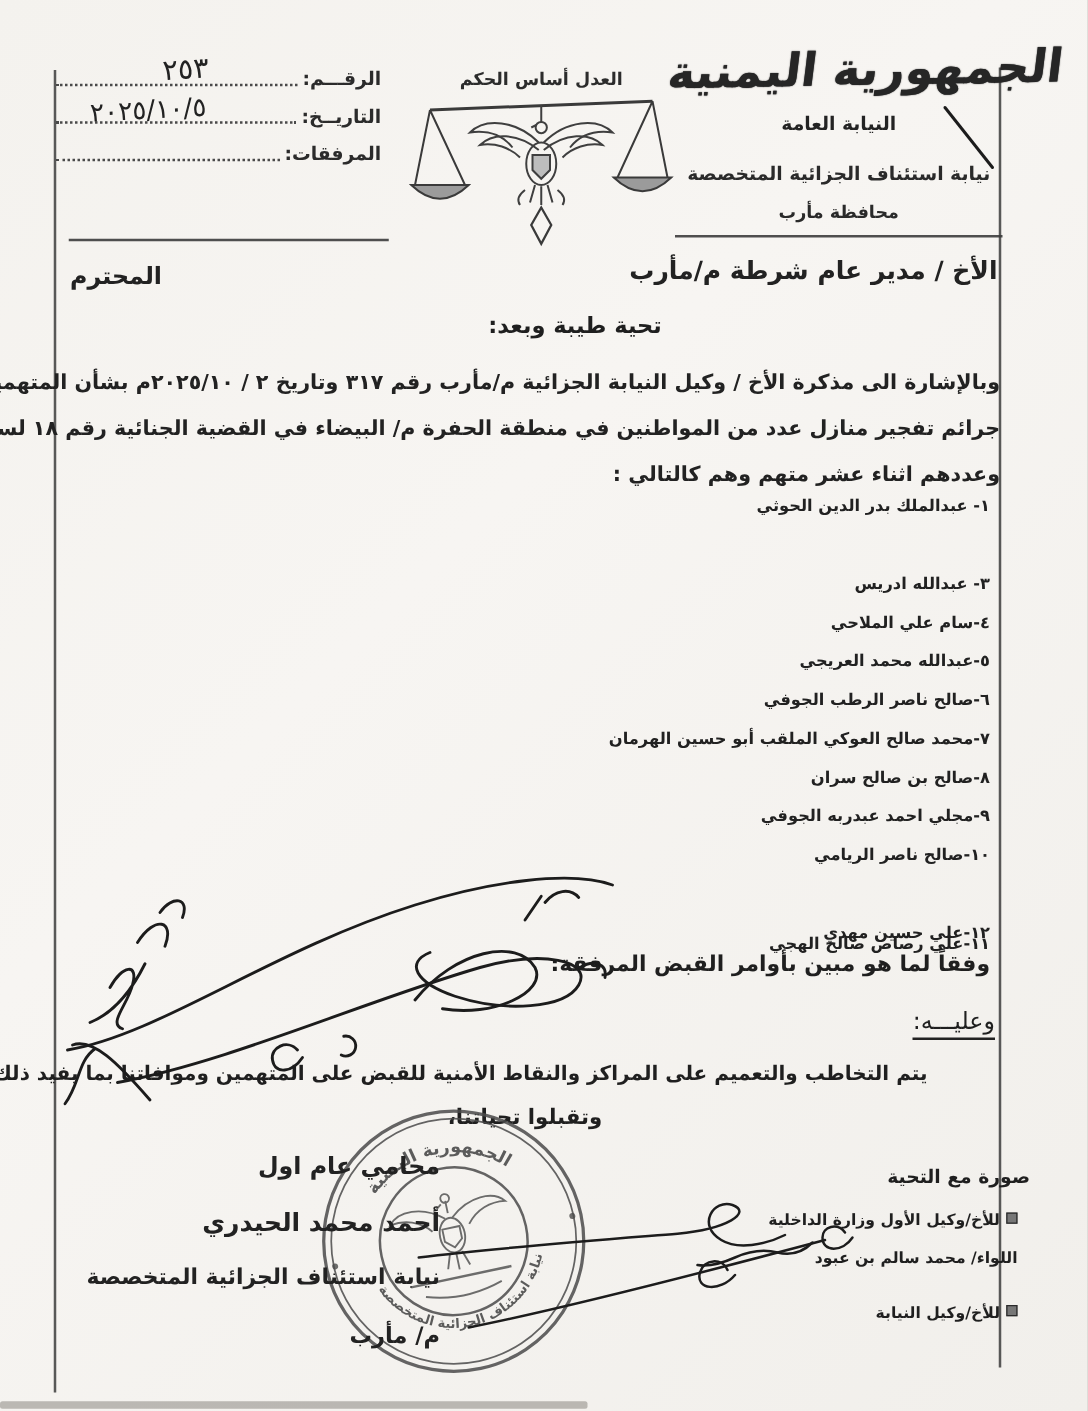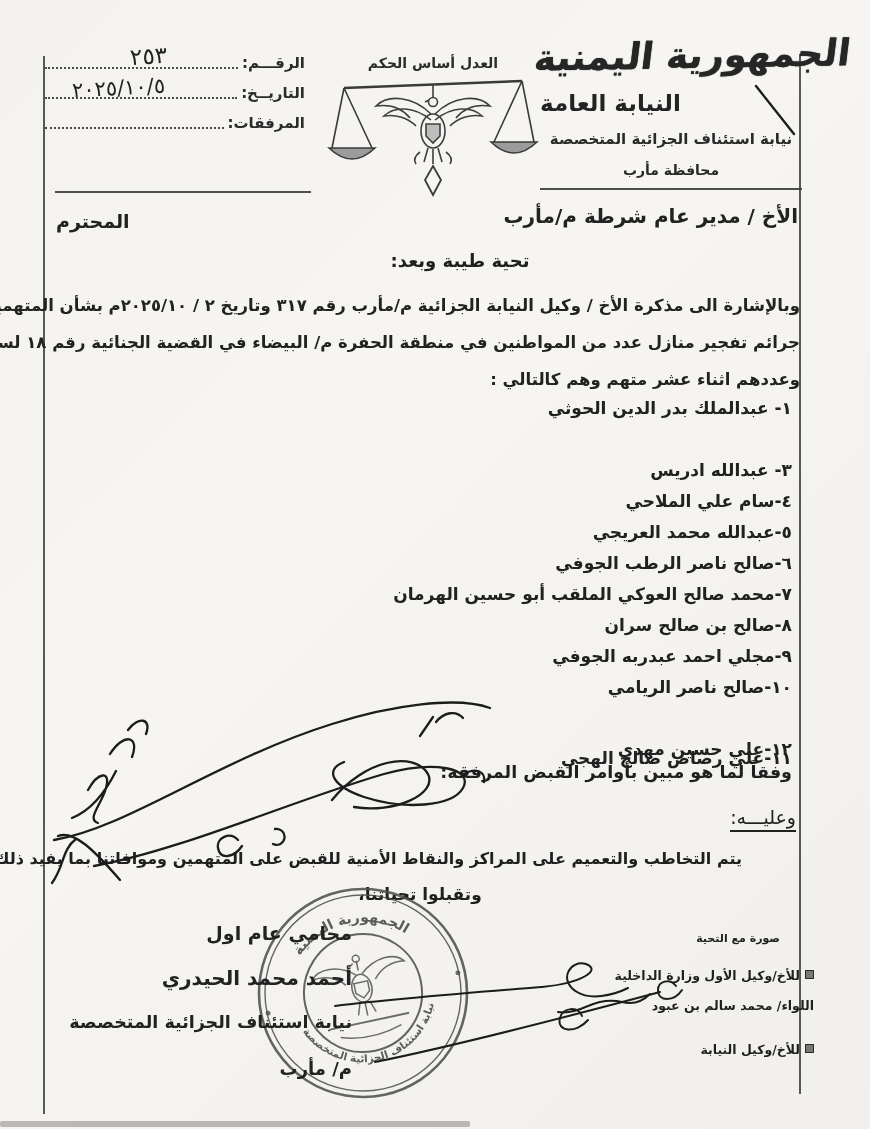--- a/index.html
+++ b/index.html
@@ -11,49 +11,49 @@
   .abs{position:absolute;}
   
   .vline{position:absolute;width:2px;background:#3c3c3c;opacity:.85;}
   .hline{position:absolute;height:2px;background:#3c3c3c;opacity:.9;}
   
   .calli{
     top:34px;left:520px;width:345px;text-align:center;font-size:37px;font-weight:800;
     transform:skewX(-8deg) rotate(-1deg);letter-spacing:-2px;color:#262626;
     text-shadow:0 0 1px #262626;white-space:nowrap;
   }
-  .org{top:90px;left:540px;width:262px;text-align:left;font-size:23px;font-weight:800;letter-spacing:1px;color:#232323;}
+  .org{top:90px;left:540px;width:262px;text-align:center;font-size:15px;font-weight:800;letter-spacing:1px;color:#232323;}
   .dept{top:130px;left:528px;width:286px;text-align:center;font-size:15px;font-weight:800;color:#2a2a2a;}
   .gov{top:162px;left:540px;width:262px;text-align:center;font-size:14px;font-weight:800;color:#2a2a2a;}
   
   .ref{top:52px;left:43px;width:262px;font-size:15px;font-weight:700;color:#2b2b2b;}
   .refrow{display:flex;align-items:flex-end;margin-bottom:10px;height:20px;}
   .reflabel{white-space:nowrap;}
   .refdots{flex:1;border-bottom:2px dotted #4a4a4a;margin:0 4px 3px 2px;height:12px;}
   .hand{font-size:23px;color:#222;font-weight:400;transform:rotate(-4deg);letter-spacing:2px;white-space:nowrap;}
   
   .addressee{top:204px;right:72px;font-size:20px;font-weight:800;color:#222;}
   .honorific{top:210px;left:56px;font-size:19px;font-weight:800;color:#222;}
   .greeting{top:250px;left:320px;width:280px;text-align:center;font-size:18px;font-weight:800;}
   
   .bodyline{right:70px;left:58px;font-size:16.5px;font-weight:700;color:#222;
     text-align:justify;text-align-last:justify;white-space:nowrap;}
   .bodyline.last{text-align:right;text-align-last:right;}
-  .name{right:78px;font-size:17px;font-weight:800;color:#212121;white-space:nowrap;text-align:right;}
+  .name{right:78px;font-size:13px;font-weight:800;color:#212121;white-space:nowrap;text-align:right;}
   .perw{top:762px;right:78px;font-size:17.5px;font-weight:800;}
   .therefore{top:806px;right:74px;font-size:19px;font-weight:400;border-bottom:2.5px solid #222;padding-bottom:2px;}
   .instr{top:849px;right:128px;font-size:16px;font-weight:800;white-space:nowrap;}
   .closing{top:884px;left:290px;width:260px;text-align:center;font-size:17px;font-weight:800;}
   
   .sig{left:42px;width:310px;text-align:right;font-weight:800;color:#222;}
   .sig1{top:922px;font-size:19px;}
   .sig2{top:966px;font-size:20px;}
   .sig3{top:1012px;font-size:17.5px;}
   .sig4{top:1058px;font-size:18px;}
-  .cchead{top:932px;left:600px;width:180px;text-align:right;font-size:11px;font-weight:800;}
+  .cchead{top:932px;left:644px;width:180px;text-align:right;font-size:15px;font-weight:800;}
   .ccitem{left:600px;width:214px;text-align:right;font-size:12.5px;font-weight:800;white-space:nowrap;}
   .cc1{top:968px;}
   .cc2{top:998px;padding-right:14px;}
   .cc3{top:1042px;}
   .sqbullet{display:inline-block;width:7px;height:7px;border:1.5px solid #2a2a2a;background:#777;margin-left:5px;vertical-align:1px;}
   svg{overflow:visible;}
   .ink{stroke:#1c1c1c;fill:none;stroke-linecap:round;}
   .stampink{color:#4b4b4b;}
   .shadowedge{position:absolute;left:0;top:1121px;width:470px;height:6px;background:#8a8781;opacity:.55;border-radius:2px;}
 </style>

